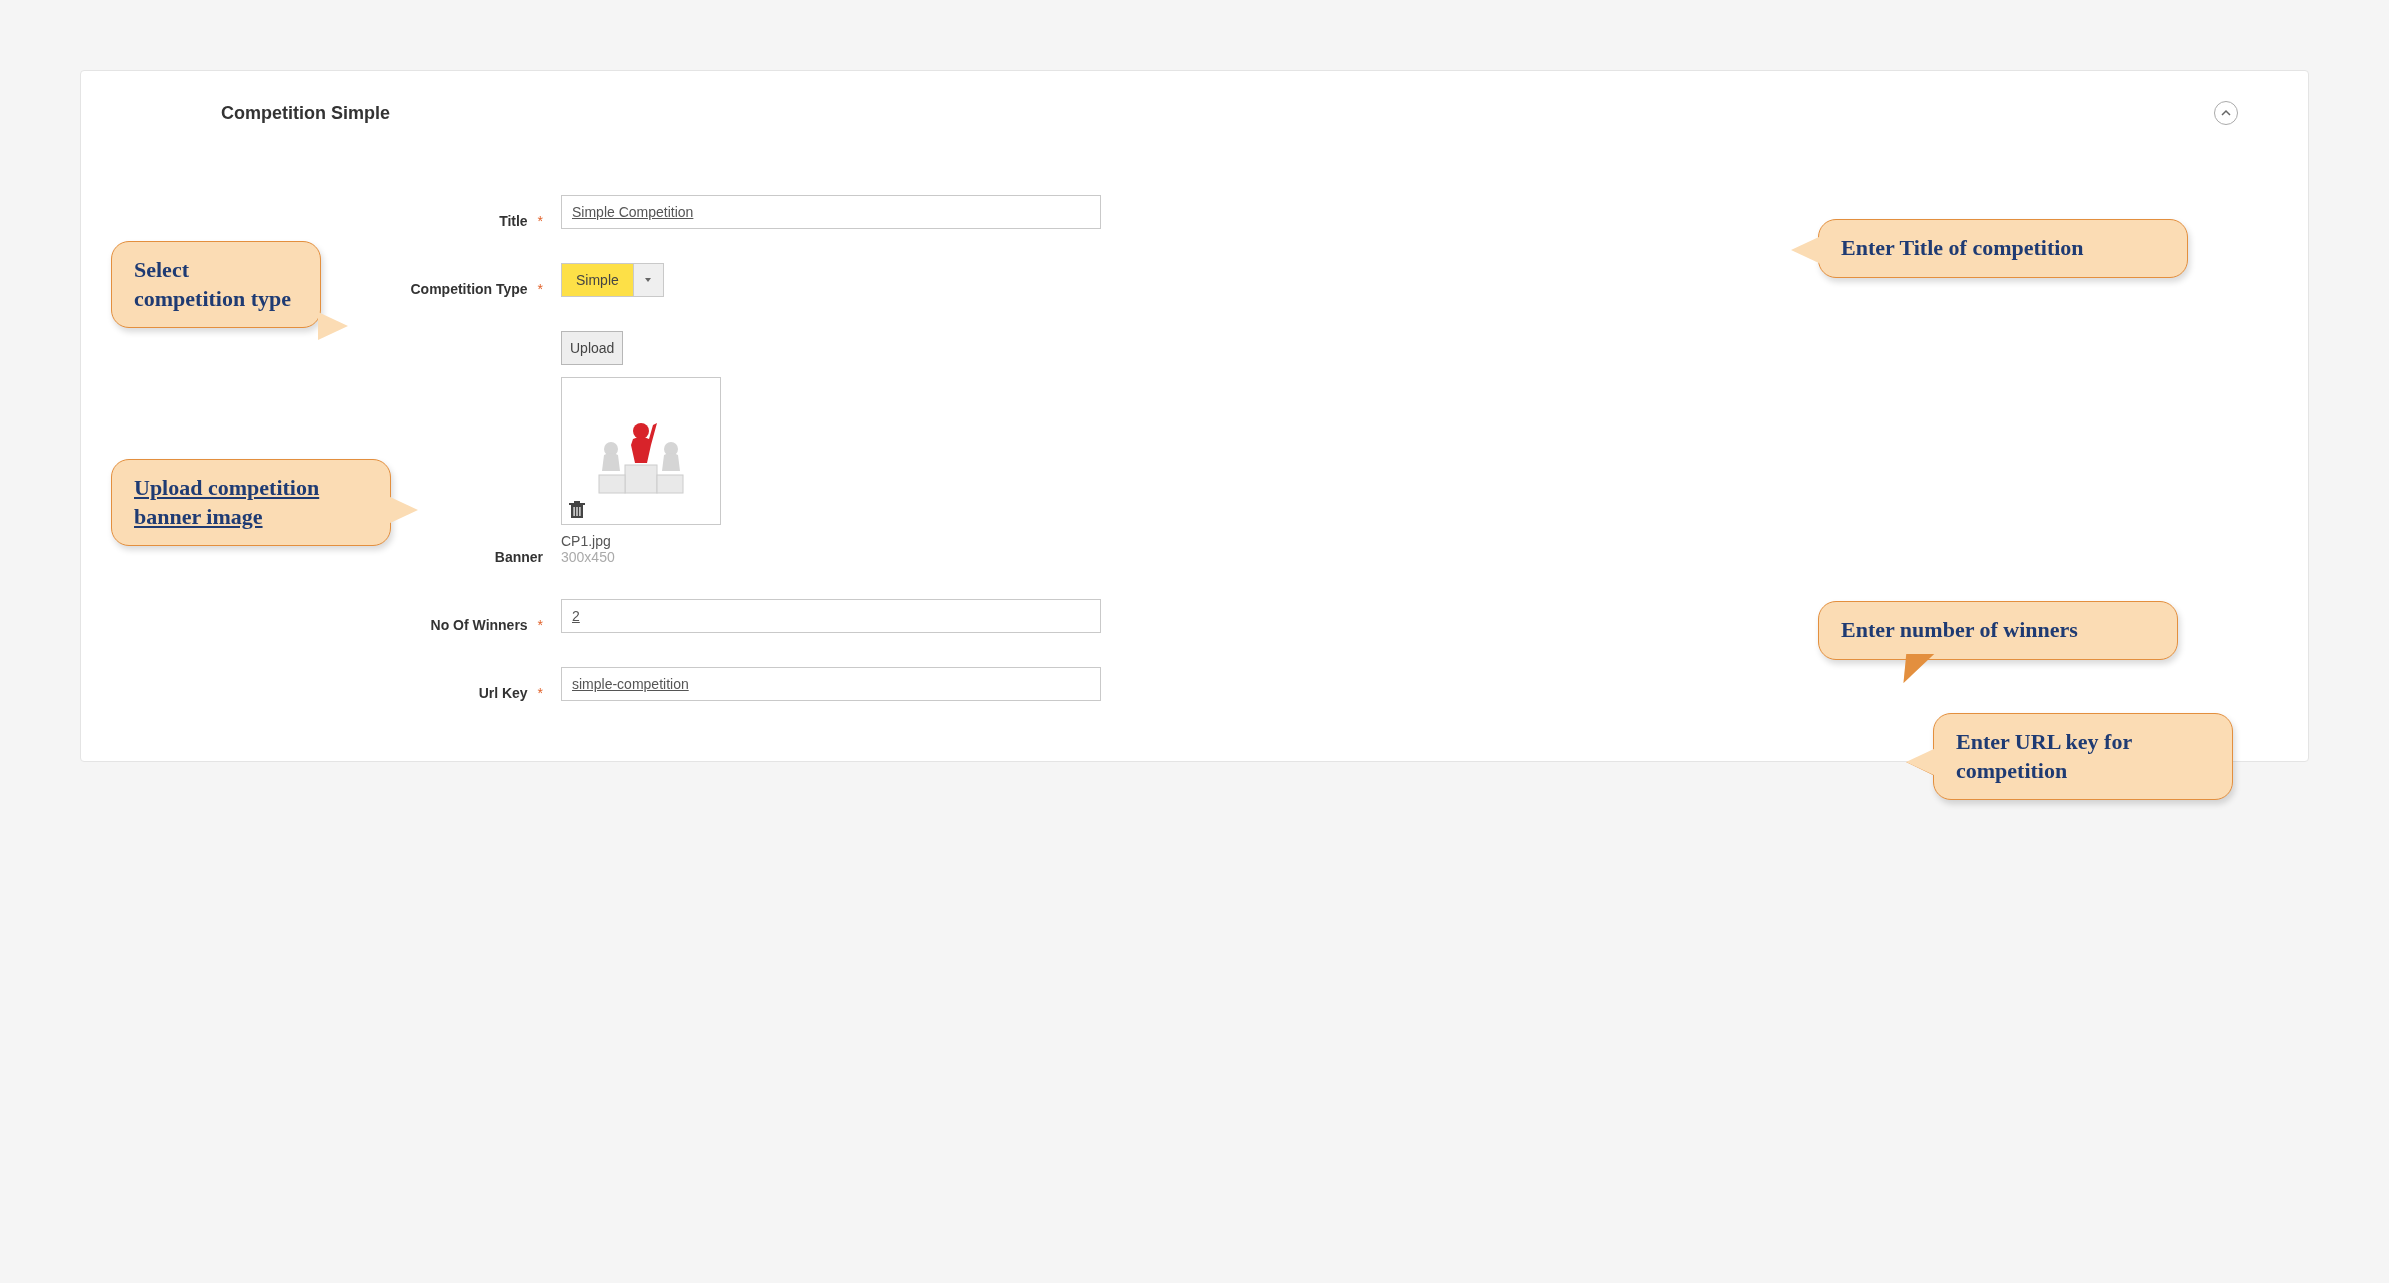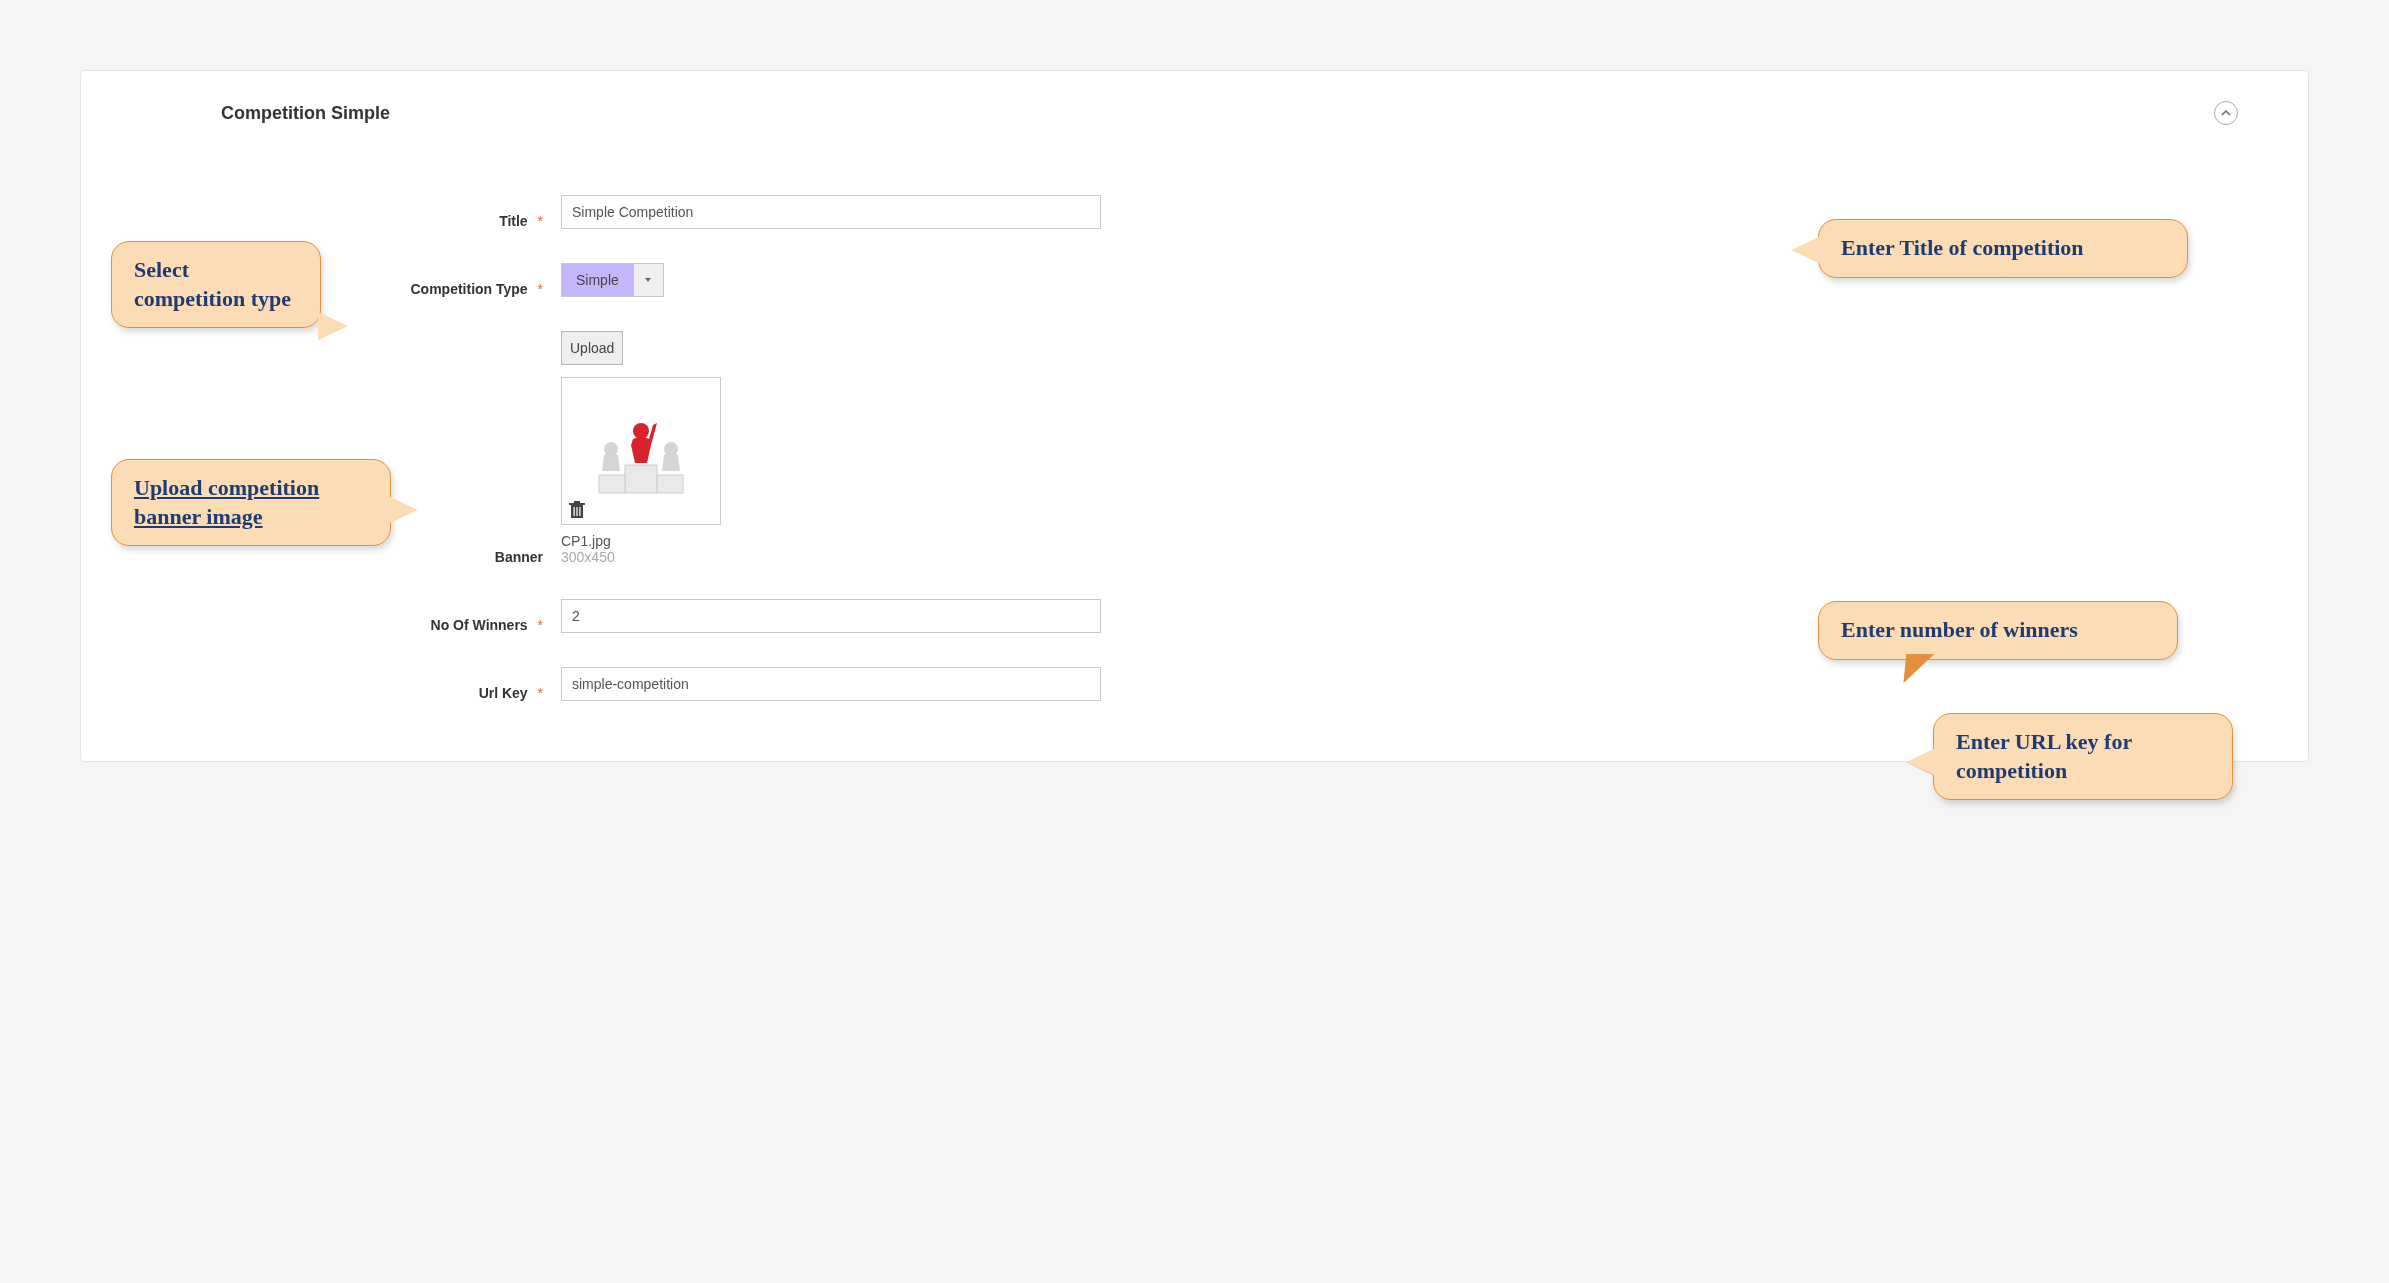--- a/index.html
+++ b/index.html
@@ -60,26 +60,27 @@
   .req { color: #e1622a; font-weight: normal; margin-left: 6px; }
   .form-input-col { flex: 1; }
   .text-input {
     width: 540px;
     height: 34px;
     border: 1px solid #c9c9c9;
     padding: 12px 10px;
     font-size: 14px;
     color: #555;
     background: #fff;
+    text-decoration: underline;
   }
   .select-wrap {
     display: inline-flex;
     border: 1px solid #c9c9c9;
     height: 34px;
-    background: #c4b5fd;
+    background: #fde047;
   }
   .select-val {
     padding: 0 14px;
     line-height: 32px;
     font-size: 14px;
     color: #444;
     min-width: 66px;
   }
   .select-btn {
     width: 30px;

